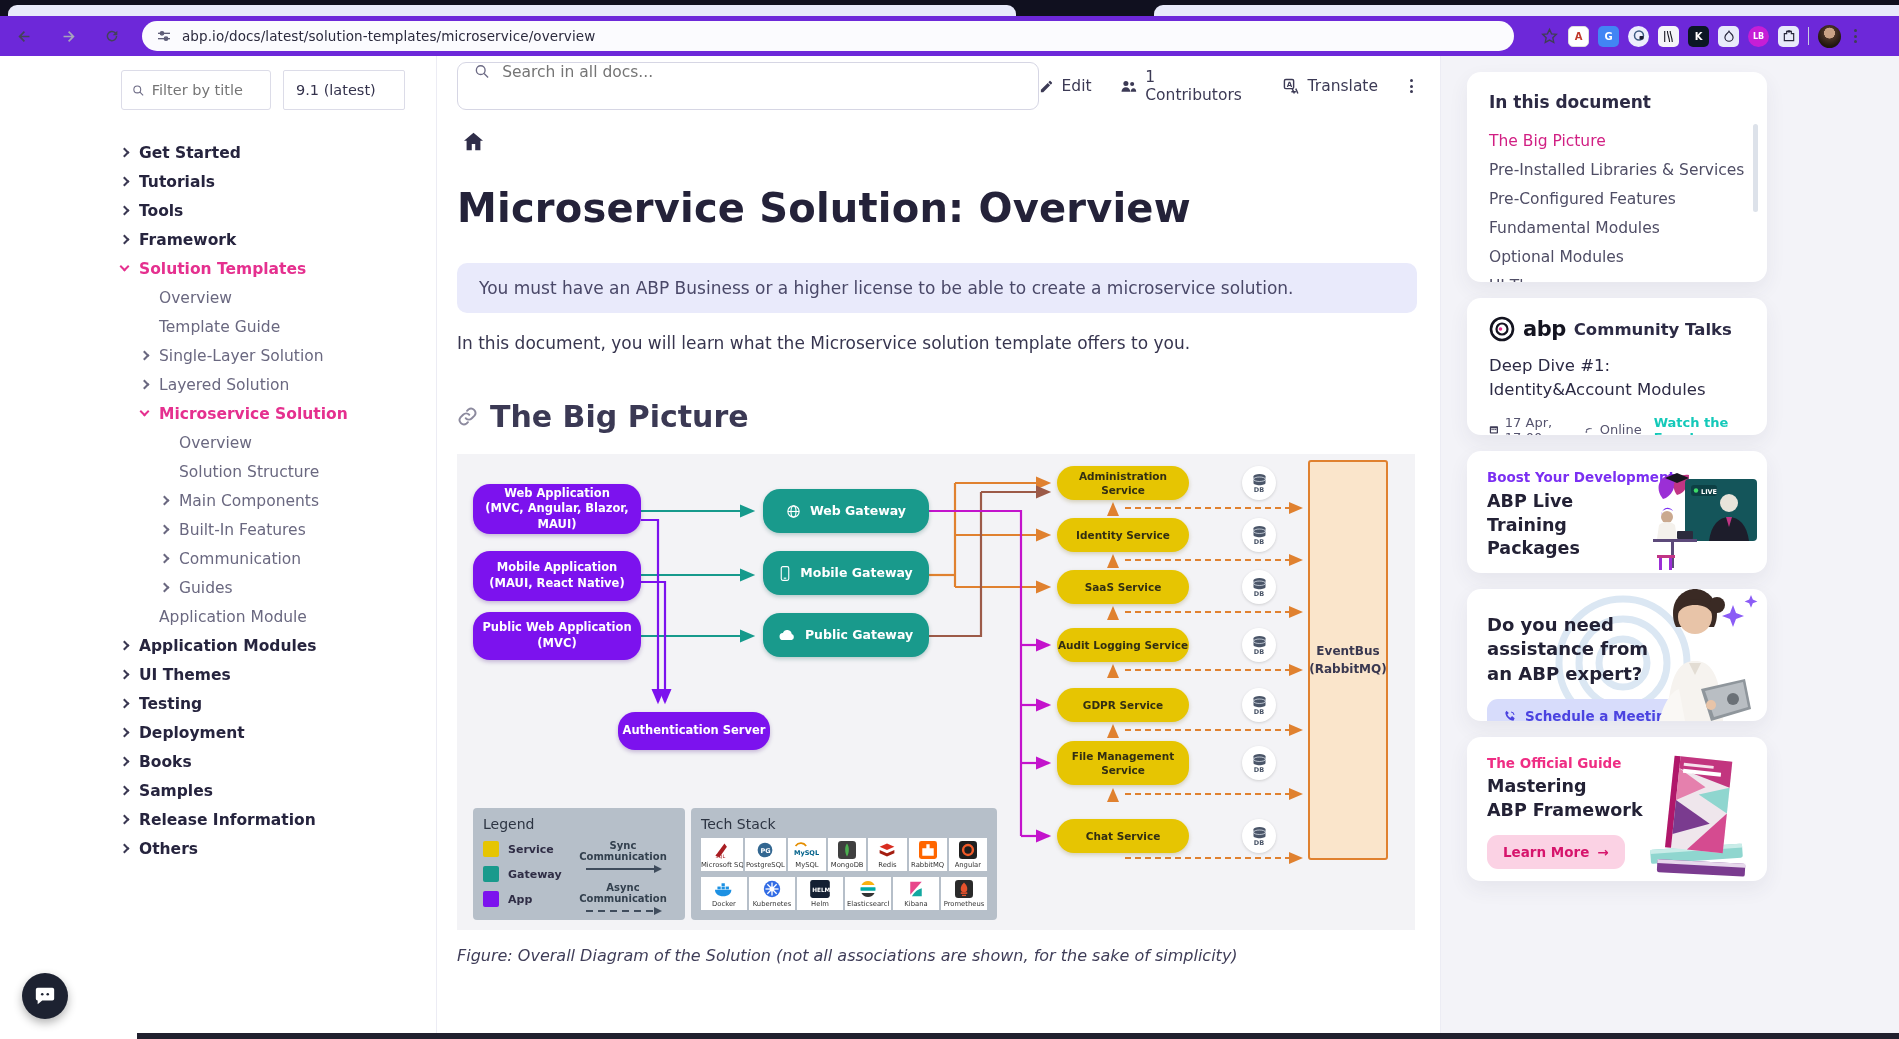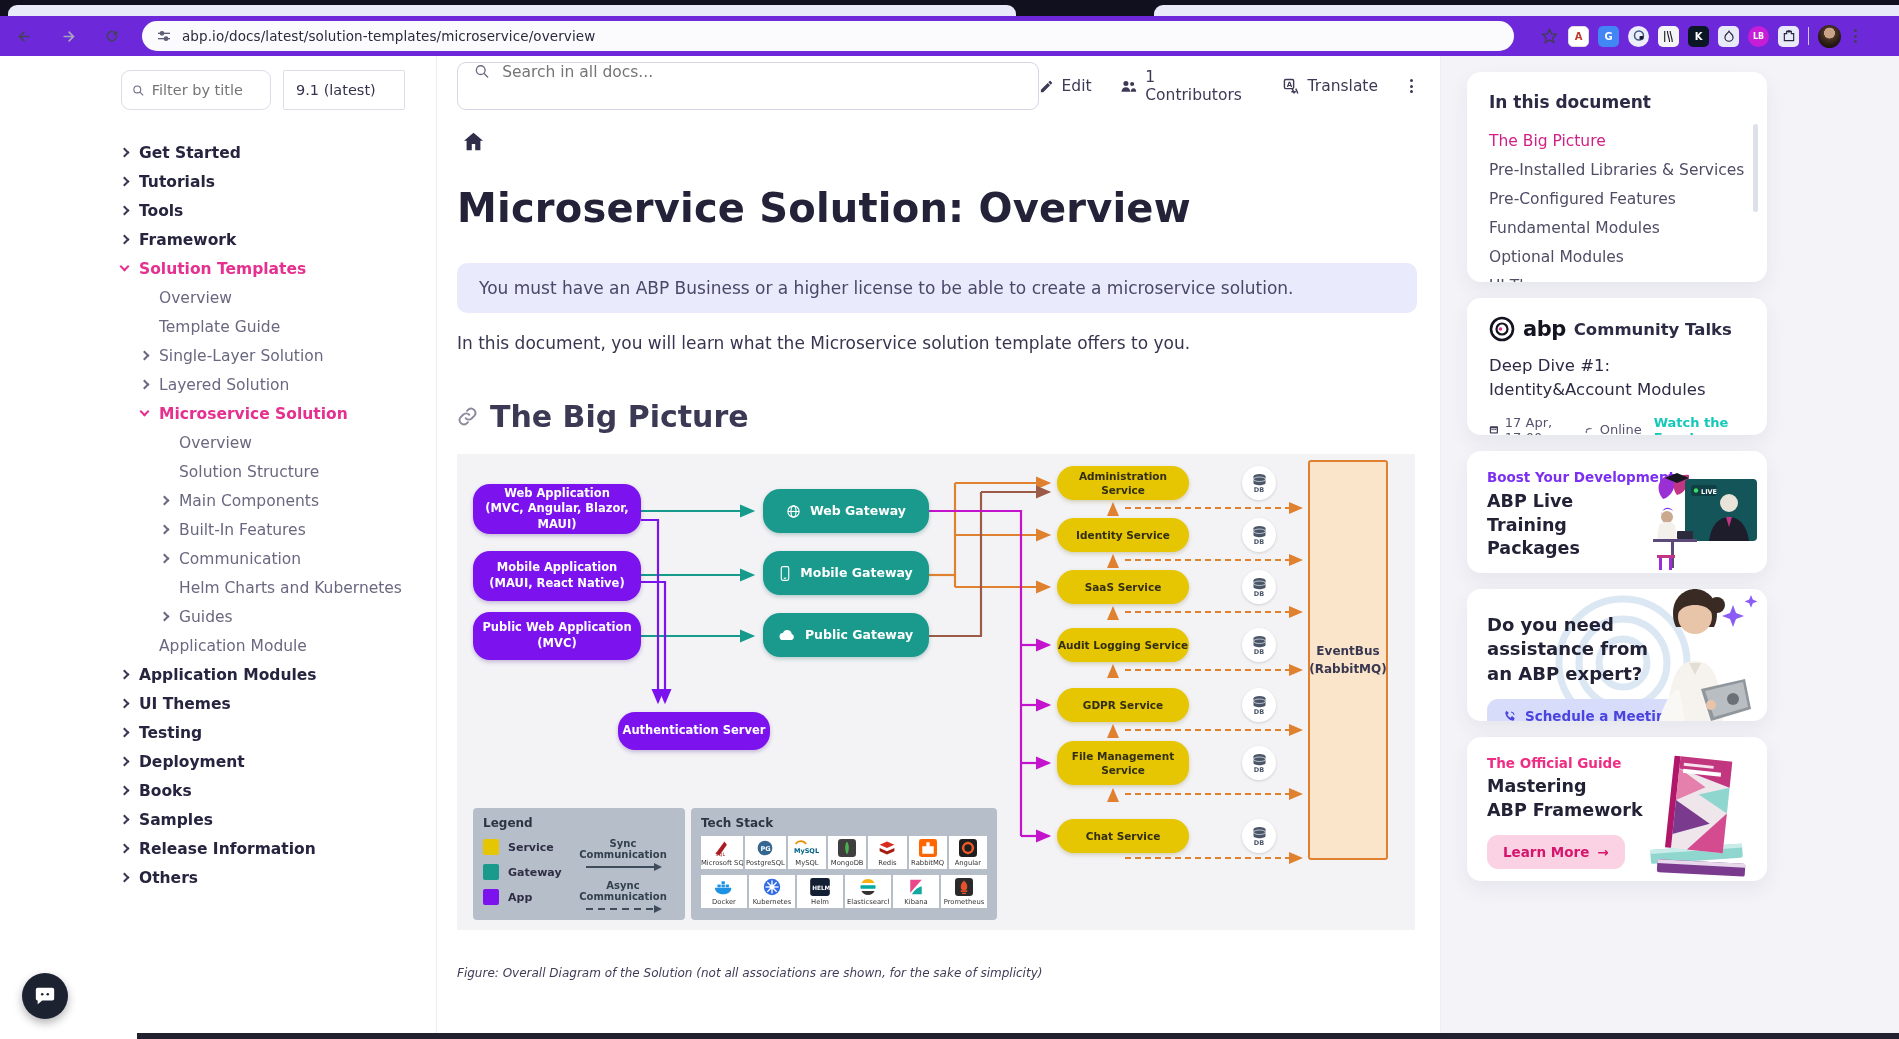--- a/index.html
+++ b/index.html
@@ -19,21 +19,21 @@
   .avatar{width:23px;height:23px;border-radius:50%;background:radial-gradient(circle at 50% 35%,#caa285 28%,#4a3326 30%,#20160f 70%)}
   .kebab{display:flex;flex-direction:column;gap:2.5px;padding:4px}
   .kebab i{width:3px;height:3px;border-radius:50%;background:#3f3e55}
   
   .app{display:flex;height:977px;width:1899px}
   .lsidebar{width:437px;border-right:1px solid #ececf4;padding:14px 0 0 16px;flex:0 0 437px}
   .main{width:1004px;flex:0 0 1004px;padding:6px 23px 0 20px;border-right:1px solid #ececf4}
   .rail{flex:1;background:#f3f3f8;padding:16px 0 0 26px}
   
   .filterrow{display:flex;gap:12px;margin-left:105px}
-  .filterbox{width:150px;height:40px;border:1px solid #dcdce8;border-radius:9px;background:#fff;display:flex;align-items:center;padding:0 10px;gap:7px}
+  .filterbox{width:150px;height:40px;border:1px solid #dcdce8;border-radius:3px;background:#fff;display:flex;align-items:center;padding:0 10px;gap:7px}
   .filterbox input{border:none;outline:none;width:100%;font-size:14.5px;color:#4a4862;background:transparent;font-family:inherit}
   .verselect{width:122px;height:40px;border:1px solid #dcdce8;border-radius:2px;background:#fff;display:flex;align-items:center;justify-content:space-between;padding:0 12px;font-size:14.5px;color:#34324c}
   .nav{margin:28px 0 0 105px;list-style:none}
   .nav li{height:29px;display:flex;align-items:center;font-size:15.5px;color:#26243e;font-weight:600;cursor:pointer}
   .nav li .chev{width:7px;height:7px;border-right:2px solid #3a3852;border-bottom:2px solid #3a3852;transform:rotate(-45deg);margin-right:11px;flex:0 0 auto}
   .nav li .chev.down{transform:rotate(45deg);border-color:#e5308f}
   .nav li .nochev{width:18px;flex:0 0 auto}
   .nav li.lv1{padding-left:20px}
   .nav li.lv2{padding-left:40px}
   .nav li.child{font-weight:400;color:#6a6880}
@@ -54,29 +54,29 @@
   
   .diagram{position:relative;width:958px;height:476px;background:#f3f3f6;margin-top:20px}
   .dbox{position:absolute;border-radius:17px;display:flex;flex-direction:column;align-items:center;justify-content:center;text-align:center;line-height:1.35;z-index:2}
   .appbox{background:#7c12ee;color:#fff;font-weight:700;font-size:11.5px;box-shadow:0 2px 4px rgba(60,0,120,.25)}
   .gwbox{background:#199a8c;color:#fff;font-weight:700;font-size:12.5px;flex-direction:row;gap:9px;box-shadow:0 2px 4px rgba(0,80,70,.25)}
   .svcbox{background:#e6c502;color:#332f12;font-weight:700;font-size:10.5px;box-shadow:0 2px 4px rgba(120,100,0,.25)}
   .eventbus{background:#fae5cb;border:2px solid #e0812f;border-radius:3px;color:#3a3850;font-size:12px;font-weight:600;line-height:1.5}
   .dbbadge{position:absolute;width:34px;height:34px;background:#fff;border-radius:50%;display:flex;flex-direction:column;align-items:center;justify-content:center;z-index:2;box-shadow:0 1px 3px rgba(0,0,0,.15)}
   .dbbadge .dbl{font-size:6.5px;font-weight:700;color:#4a5568;margin-top:-1px}
   .panel{position:absolute;background:#b6bfc9;border-radius:4px;z-index:2;padding:8px 10px}
-  .panel .ptitle{font-size:12px;font-weight:700;color:#2c3442}
+  .panel .ptitle{font-size:14px;font-weight:400;color:#2c3442}
   .legrow{display:flex;align-items:center;gap:9px;margin-top:9px}
   .legsq{width:16px;height:16px;border-radius:2px}
   .leglab{font-size:11px;color:#2f2d45;font-weight:600}
   .commlab{font-size:10px;color:#33404e;font-weight:600;text-align:center}
   .techrow{display:flex;gap:2px;margin-top:6px}
   .tcell{background:#fff;display:flex;flex-direction:column;align-items:center;justify-content:center;padding:3px 1px 2px}
   .tlabel{font-size:6.8px;color:#333;margin-top:2px;white-space:nowrap;overflow:hidden;max-width:42px}
-  .caption{margin-top:36px;font-size:12px;font-style:italic;color:#3f3d58}
+  .caption{margin-top:16px;font-size:16px;font-style:italic;color:#3f3d58}
   
   .card{width:300px;background:#fff;border-radius:14px;box-shadow:0 8px 20px rgba(50,50,90,.07);margin-bottom:16px;position:relative;overflow:hidden}
   .toc{padding:20px 22px 18px}
   .toc .toctitle{font-size:17px;font-weight:700;color:#2c2a44}
   .toc ul{list-style:none;margin-top:14px}
   .toc li{font-size:15.5px;color:#4f4d65;padding:5.5px 0;cursor:pointer}
   .toc li.active{color:#d11f83}
   .tocthumb{position:absolute;right:9px;top:52px;width:5px;height:88px;border-radius:3px;background:#dde2ea}
   .community{padding:18px 22px 16px}
   .cbrandrow{display:flex;align-items:center;gap:8px}
@@ -253,24 +253,20 @@
         </li>
       <li class="lv2 child">
           <span class="chev"></span>
           <span>Built-In Features</span>
         </li>
       <li class="lv2 child">
           <span class="chev"></span>
           <span>Communication</span>
         </li>
       <li class="lv2 child">
-          <span class="nochev"></span>
-          <span>Helm Charts and Kubernetes</span>
-        </li>
-      <li class="lv2 child">
           <span class="chev"></span>
           <span>Guides</span>
         </li>
       <li class="lv1 child">
           <span class="nochev"></span>
           <span>Application Module</span>
         </li>
       <li>
           <span class="chev"></span>
           <span>Application Modules</span>

